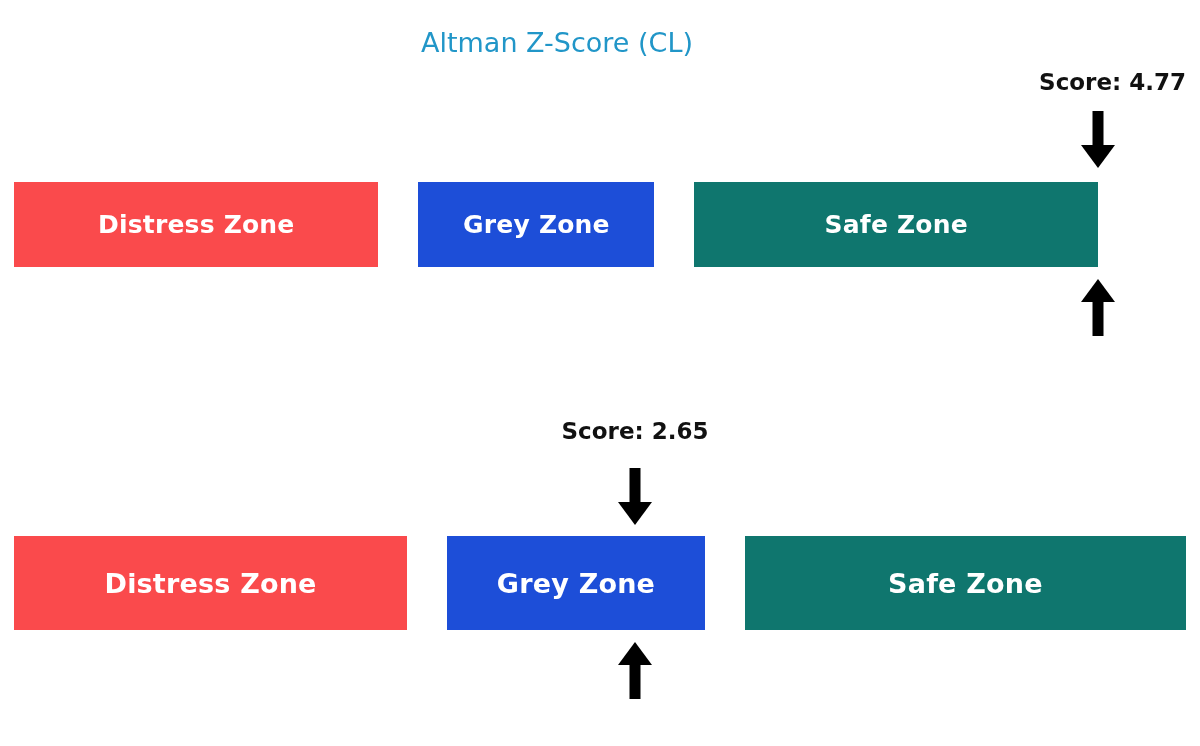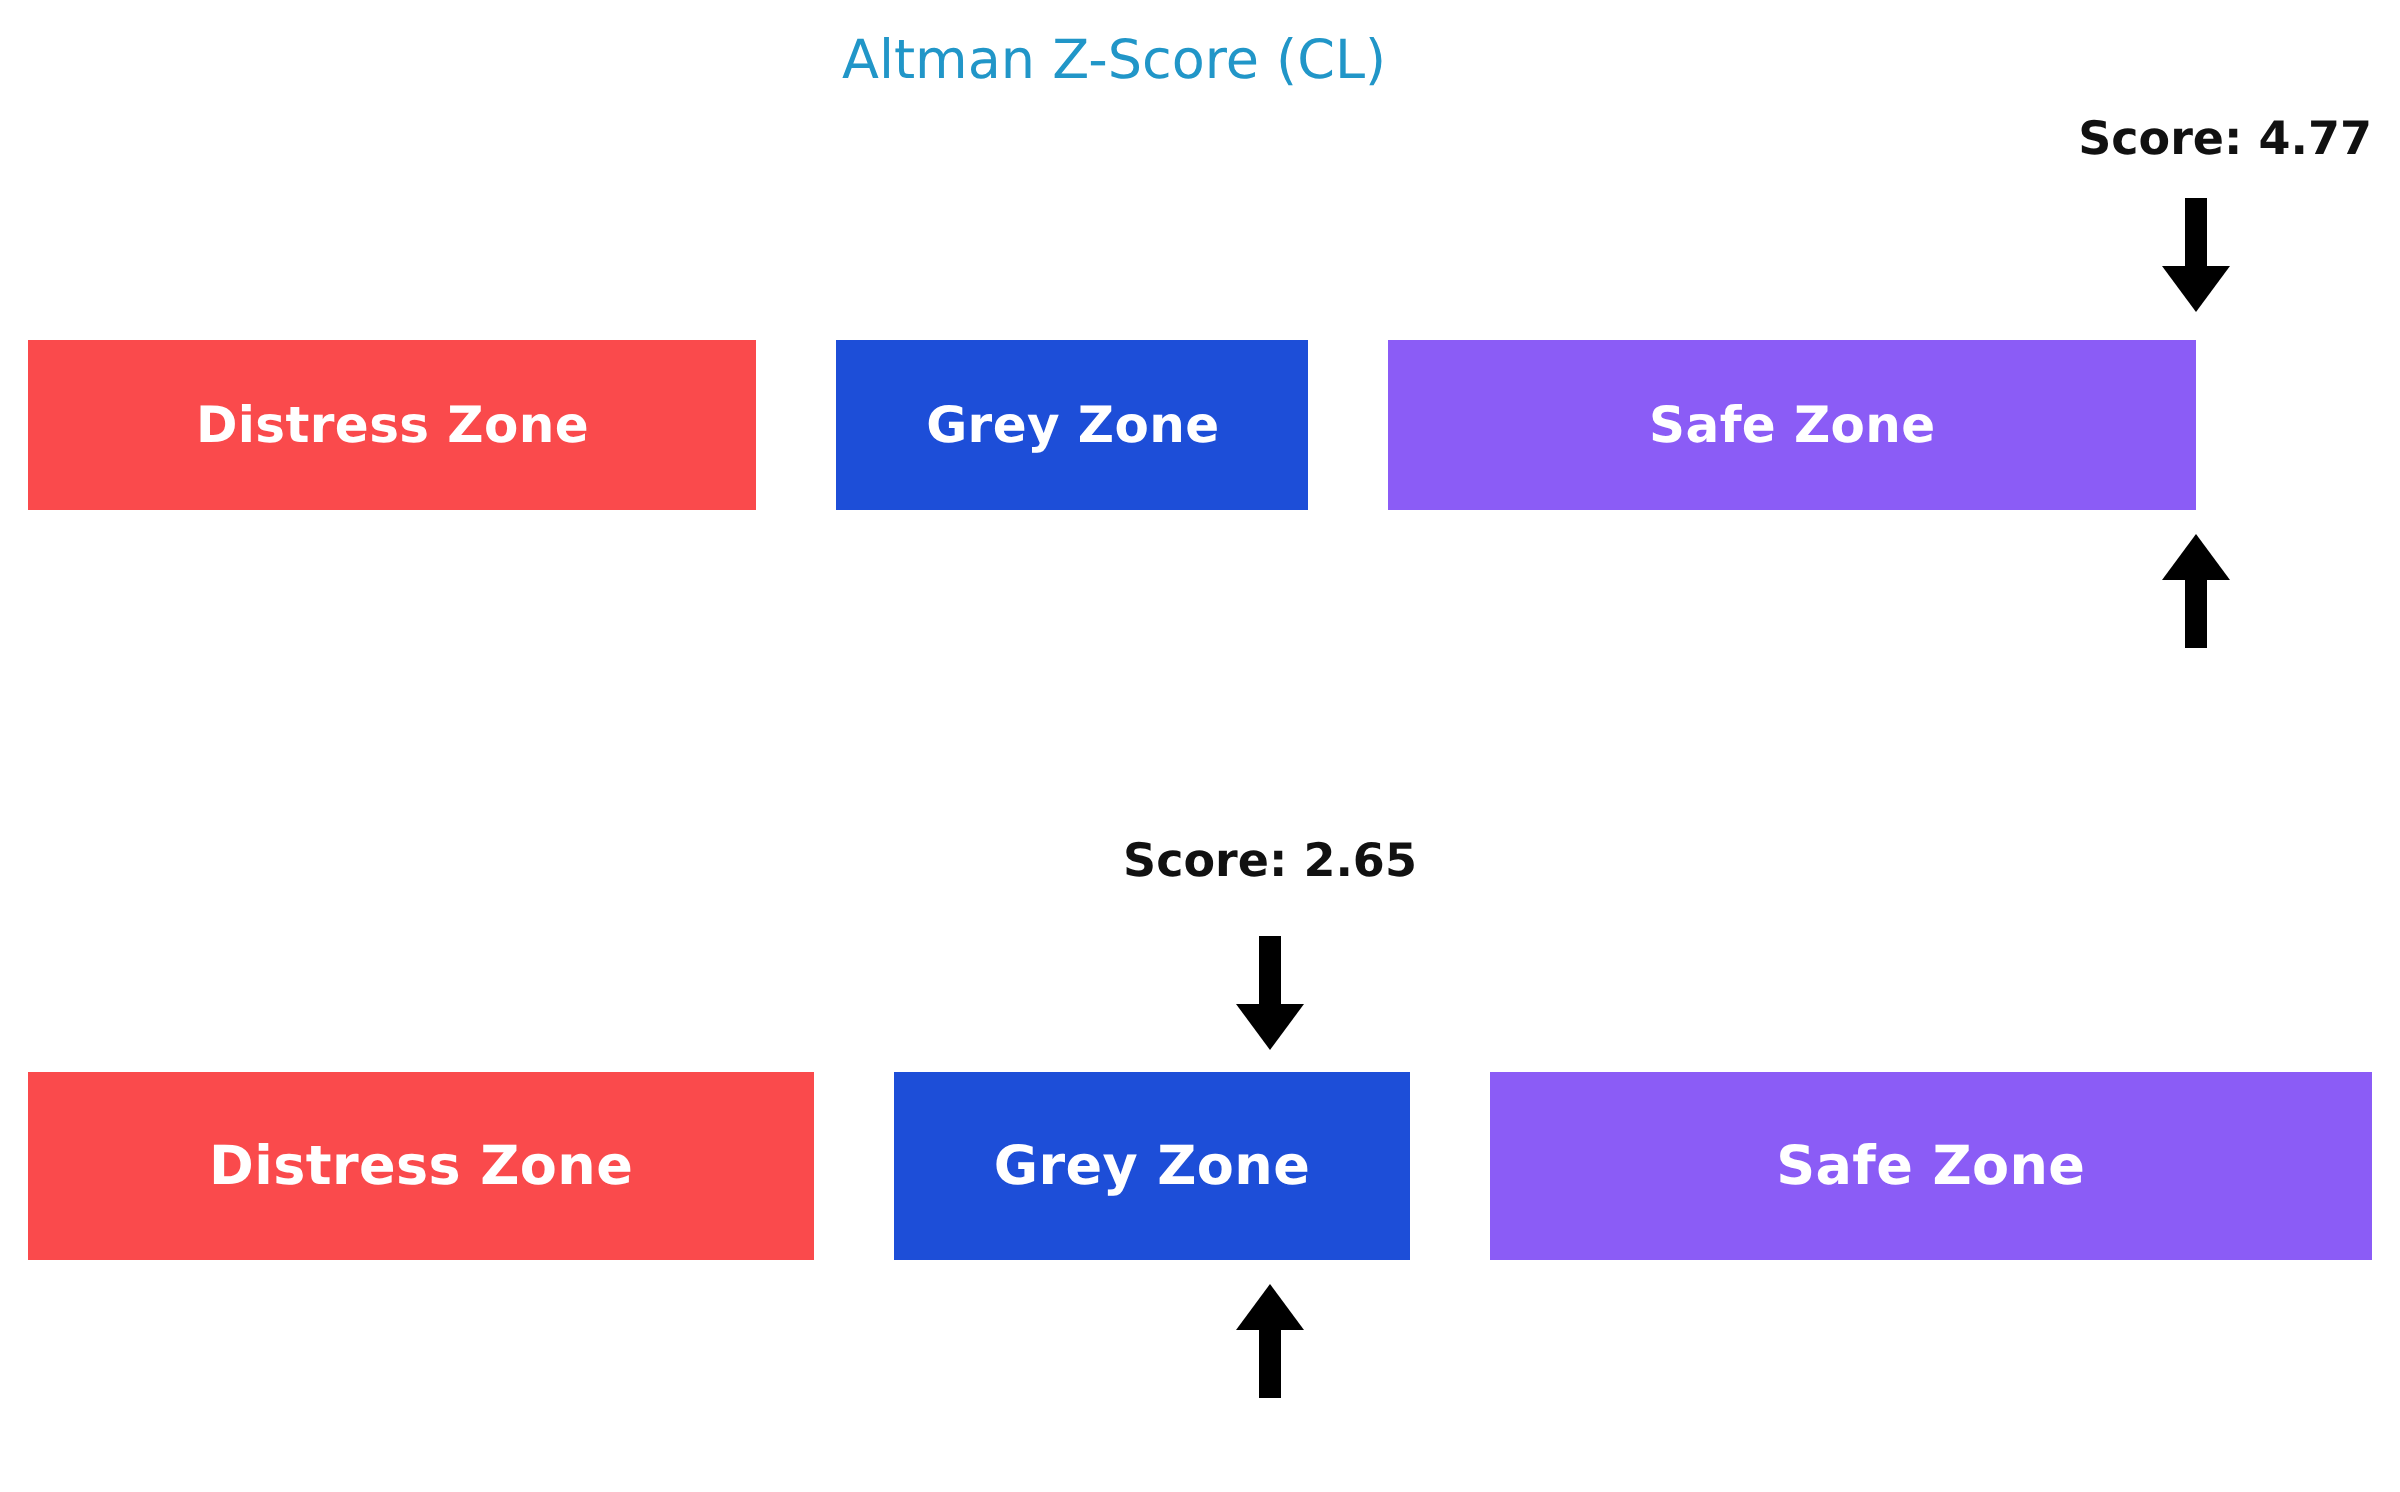--- a/index.html
+++ b/index.html
@@ -60,21 +60,21 @@
   .zone-label {
     color: #ffffff;
     font-weight: bold;
     font-family: "DejaVu Sans", sans-serif;
     white-space: nowrap;
     letter-spacing: 0.2px;
   }
 
   .zone-red   { background: #fa4a4c; }
   .zone-yellow{ background: #1d4ed8; }
-  .zone-green { background: #8b5cf6; }
+  .zone-green { background: #0f766e; }
 
   
   .arrow {
     position: absolute;
     width: 34px;
   }
   .arrow .shaft {
     position: absolute;
     left: 50%;
     transform: translateX(-50%);
@@ -91,21 +91,21 @@
     border-right: 17px solid transparent;
   }
   .arrow-down .shaft { top: 0; height: 40px; }
   .arrow-down .head  { top: 34px; border-top: 23px solid #000000; }
   .arrow-up   .shaft { bottom: 0; height: 40px; }
   .arrow-up   .head  { bottom: 34px; border-bottom: 23px solid #000000; }
 </style>
 </head>
 <body>
 
-<div class="chart-panel" style="top:4px; height:340px;">
+<div class="chart-panel" style="top:16px; height:340px;">
 
   <div class="chart-title" style="left:0; top:13px; width:1114px;">Altman Z-Score (CL)</div>
 
   <div class="score-label" style="right:14px; top:55px;">Score: 4.77</div>
 
   <div class="arrow arrow-down" style="left:1081px; top:95px; height:63px;">
     <div class="shaft"></div>
     <div class="head"></div>
   </div>
 

